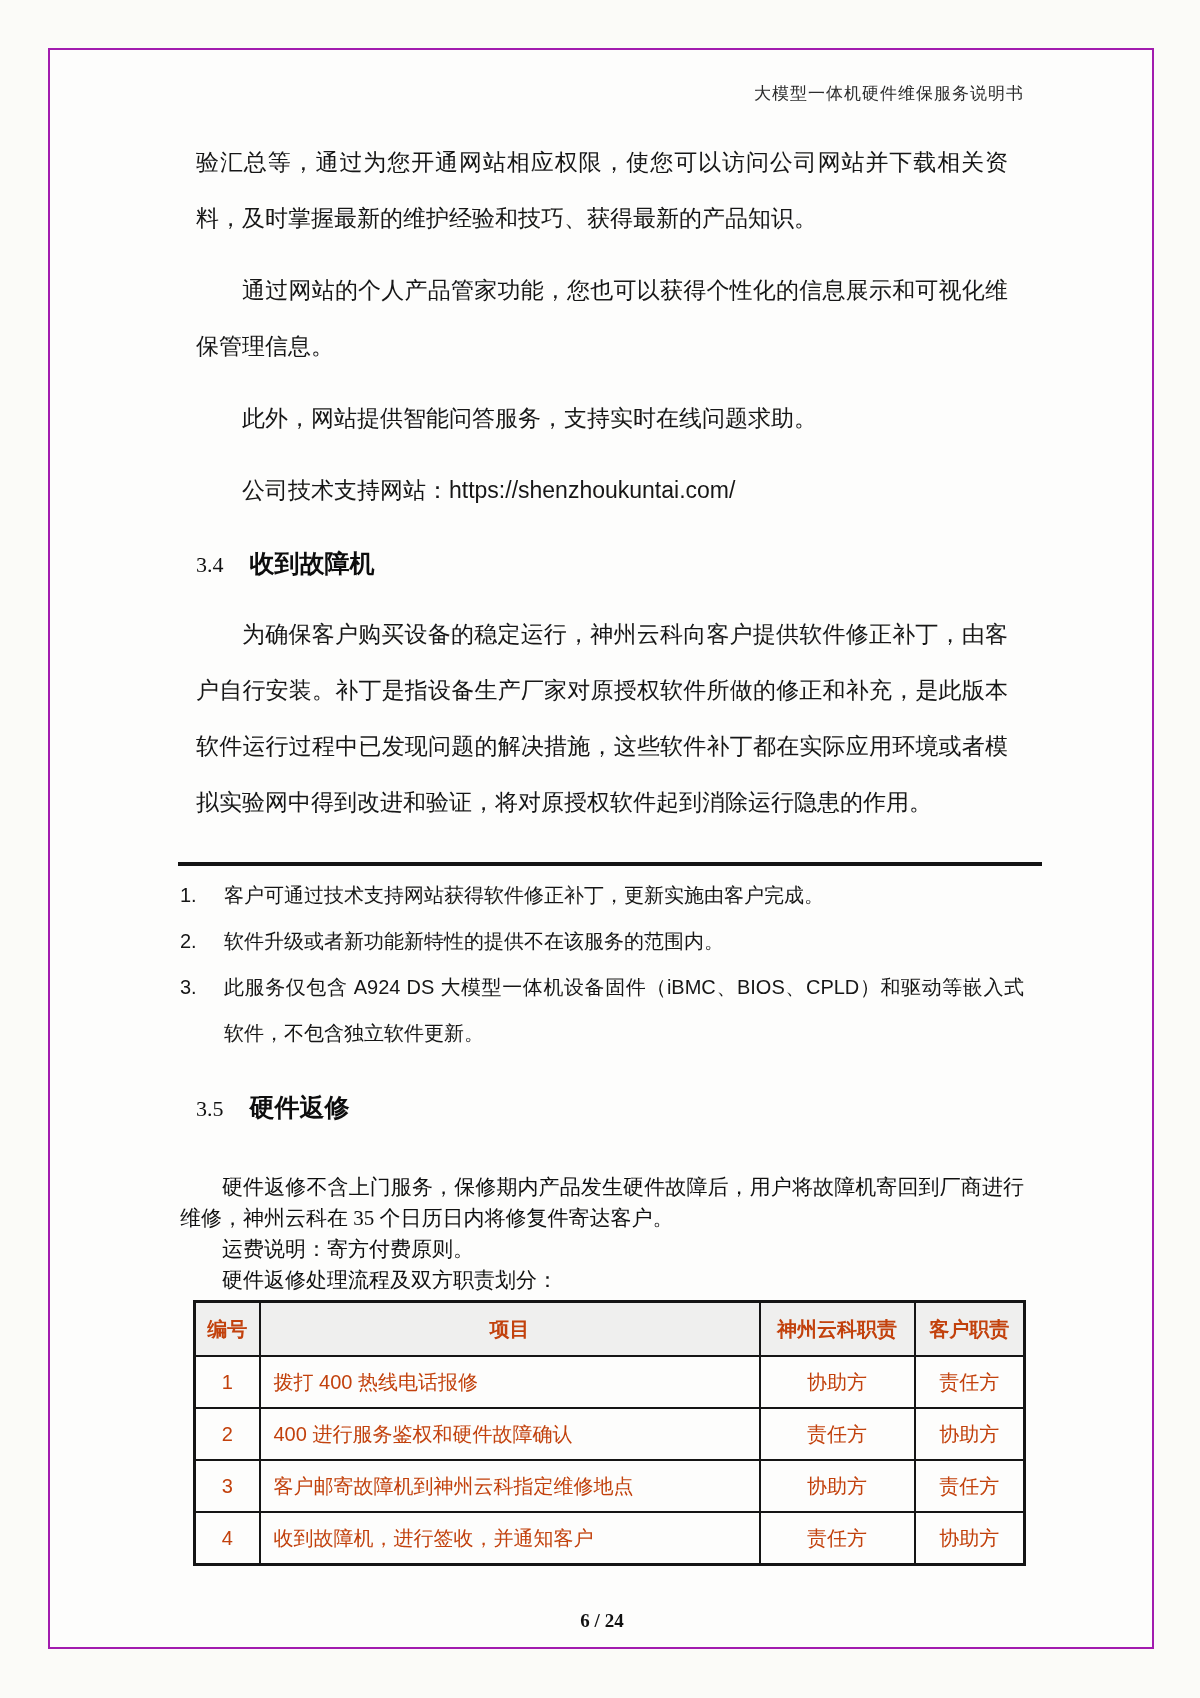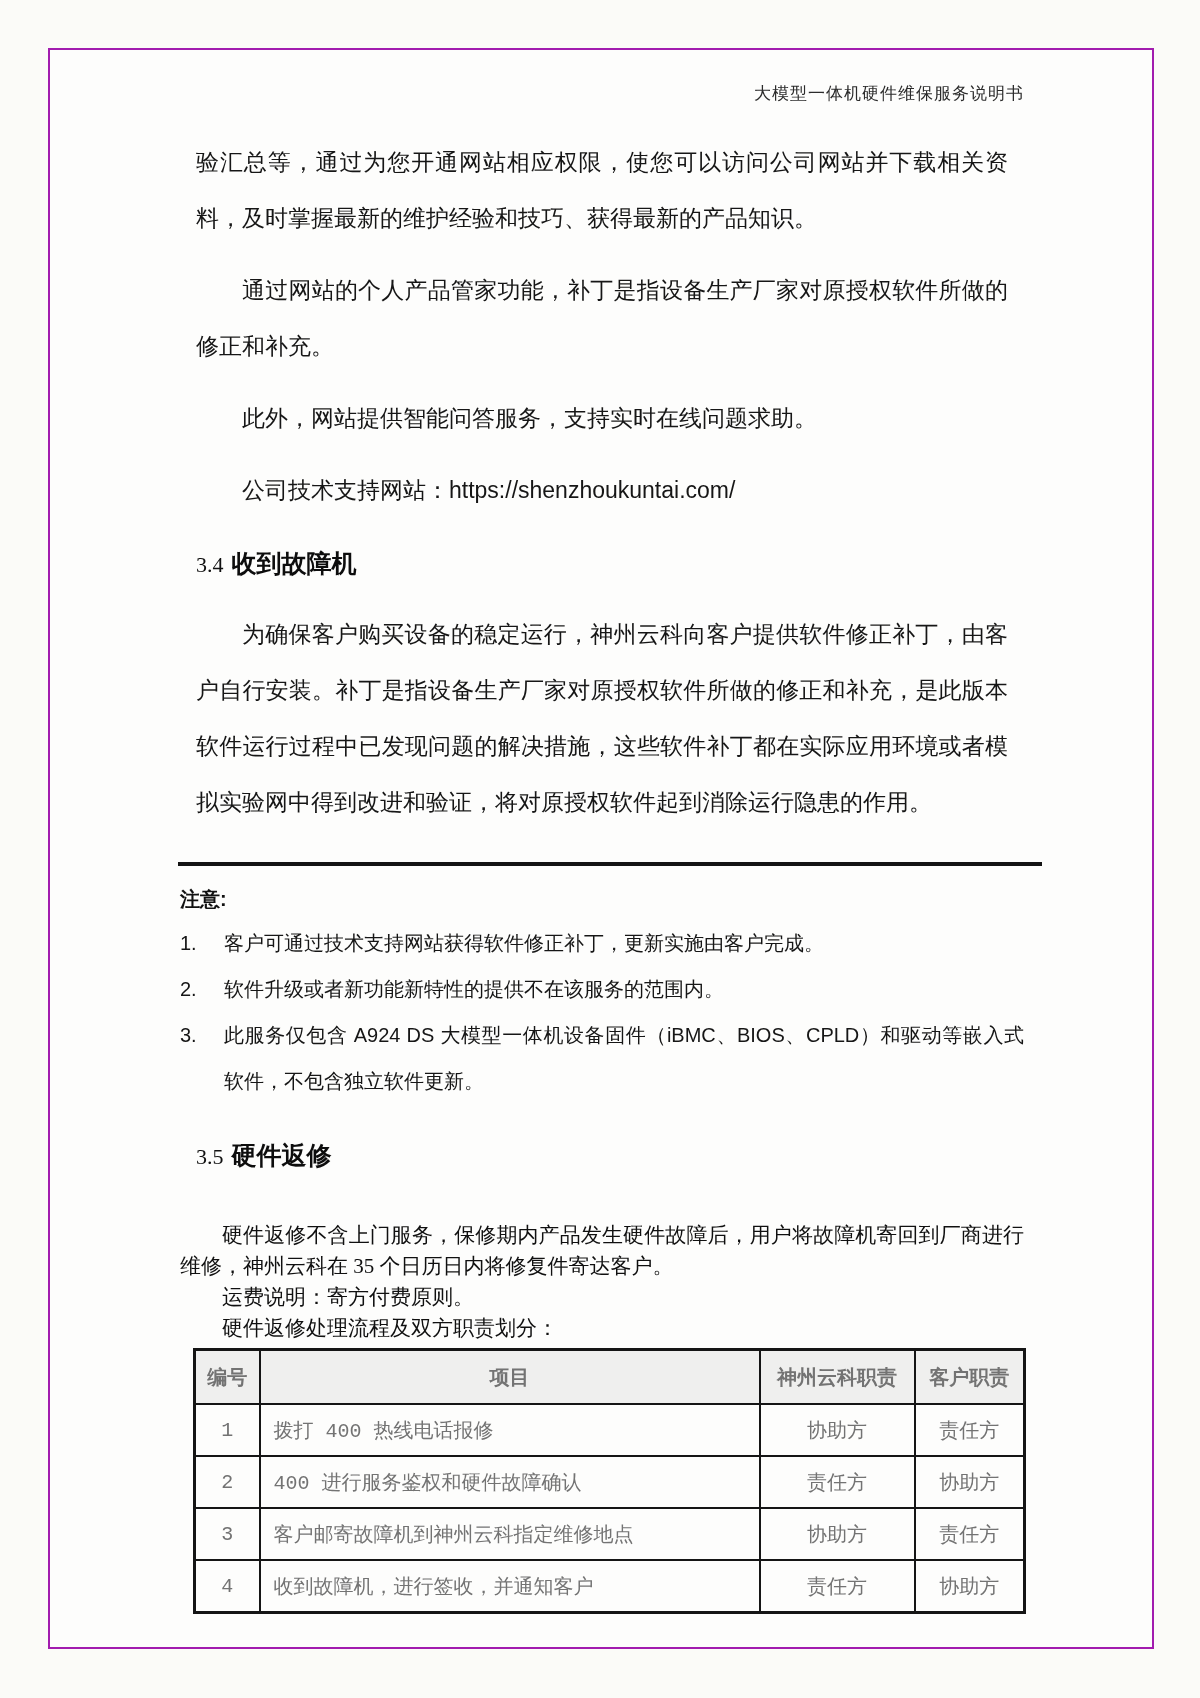--- a/index.html
+++ b/index.html
@@ -34,21 +34,21 @@
   }
   .indent { text-indent:2em; }
   .heading {
     margin:26px 0 0 16px;
     line-height:38px;
     white-space:nowrap;
   }
   .h-num {
     font-family:"Liberation Serif","DejaVu Serif",serif;
     font-size:22px; color:#111;
-    margin-right:8px;
+    margin-right:26px;
   }
   .h-title {
     font-size:25px; font-weight:bold; color:#0d0d0d;
   }
   .p34 { margin-top:20px; }
   .rule {
     height:4px; background:#141414;
     margin:32px -18px 0 -2px;
   }
   .note-label {
@@ -70,22 +70,22 @@
     font-family:"Liberation Serif","DejaVu Serif",serif;
     font-size:21px; line-height:31px;
     color:#101010;
   }
   .s-para { margin:0; text-indent:2em; text-align:justify; }
   table.resp-table {
     border-collapse:collapse;
     margin:4px 0 0 13px;
     width:830px;
     table-layout:fixed;
-    font-family:Liberation Mono, monospace;
-    color:#737373;
+    font-family:Liberation Sans, sans-serif;
+    color:#c2410c;
     border:3px solid #151515;
     padding-left:40px;
   }
   .resp-table th, .resp-table td {
     border:2px solid #151515;
     font-size:20px;
     text-align:center;
     padding:0;
     overflow:hidden;
     white-space:nowrap;
@@ -112,33 +112,32 @@
 </head>
 <body>
 
 <div class="page">
 
   <div class="doc-header">
     <span>大模型一体机硬件维保服务说明书</span>
   </div>
 
   <p class="para">验汇总等，通过为您开通网站相应权限，使您可以访问公司网站并下载相关资料，及时掌握最新的维护经验和技巧、获得最新的产品知识。</p>
-  <p class="para indent">通过网站的个人产品管家功能，补丁是指设备生产厂家对原授权软件所做的修正和补充。</p>
+  <p class="para indent">通过网站的个人产品管家功能，您也可以获得个性化的信息展示和可视化维保管理信息。</p>
   <p class="para indent">此外，网站提供智能问答服务，支持实时在线问题求助。</p>
   <p class="para indent">公司技术支持网站：https://shenzhoukuntai.com/</p>
 
   <div class="heading">
     <span class="h-num">3.4</span><span class="h-title">收到故障机</span>
   </div>
 
   <p class="para indent p34">为确保客户购买设备的稳定运行，神州云科向客户提供软件修正补丁，由客户自行安装。补丁是指设备生产厂家对原授权软件所做的修正和补充，是此版本软件运行过程中已发现问题的解决措施，这些软件补丁都在实际应用环境或者模拟实验网中得到改进和验证，将对原授权软件起到消除运行隐患的作用。</p>
 
   <div class="rule"></div>
 
-  <div class="note-label">注意:</div>
 
   <div class="note-list">
     <div class="note-item">
       <span class="n-num">1.</span>
       <span class="n-text">客户可通过技术支持网站获得软件修正补丁，更新实施由客户完成。</span>
     </div>
     <div class="note-item">
       <span class="n-num">2.</span>
       <span class="n-text">软件升级或者新功能新特性的提供不在该服务的范围内。</span>
     </div>

